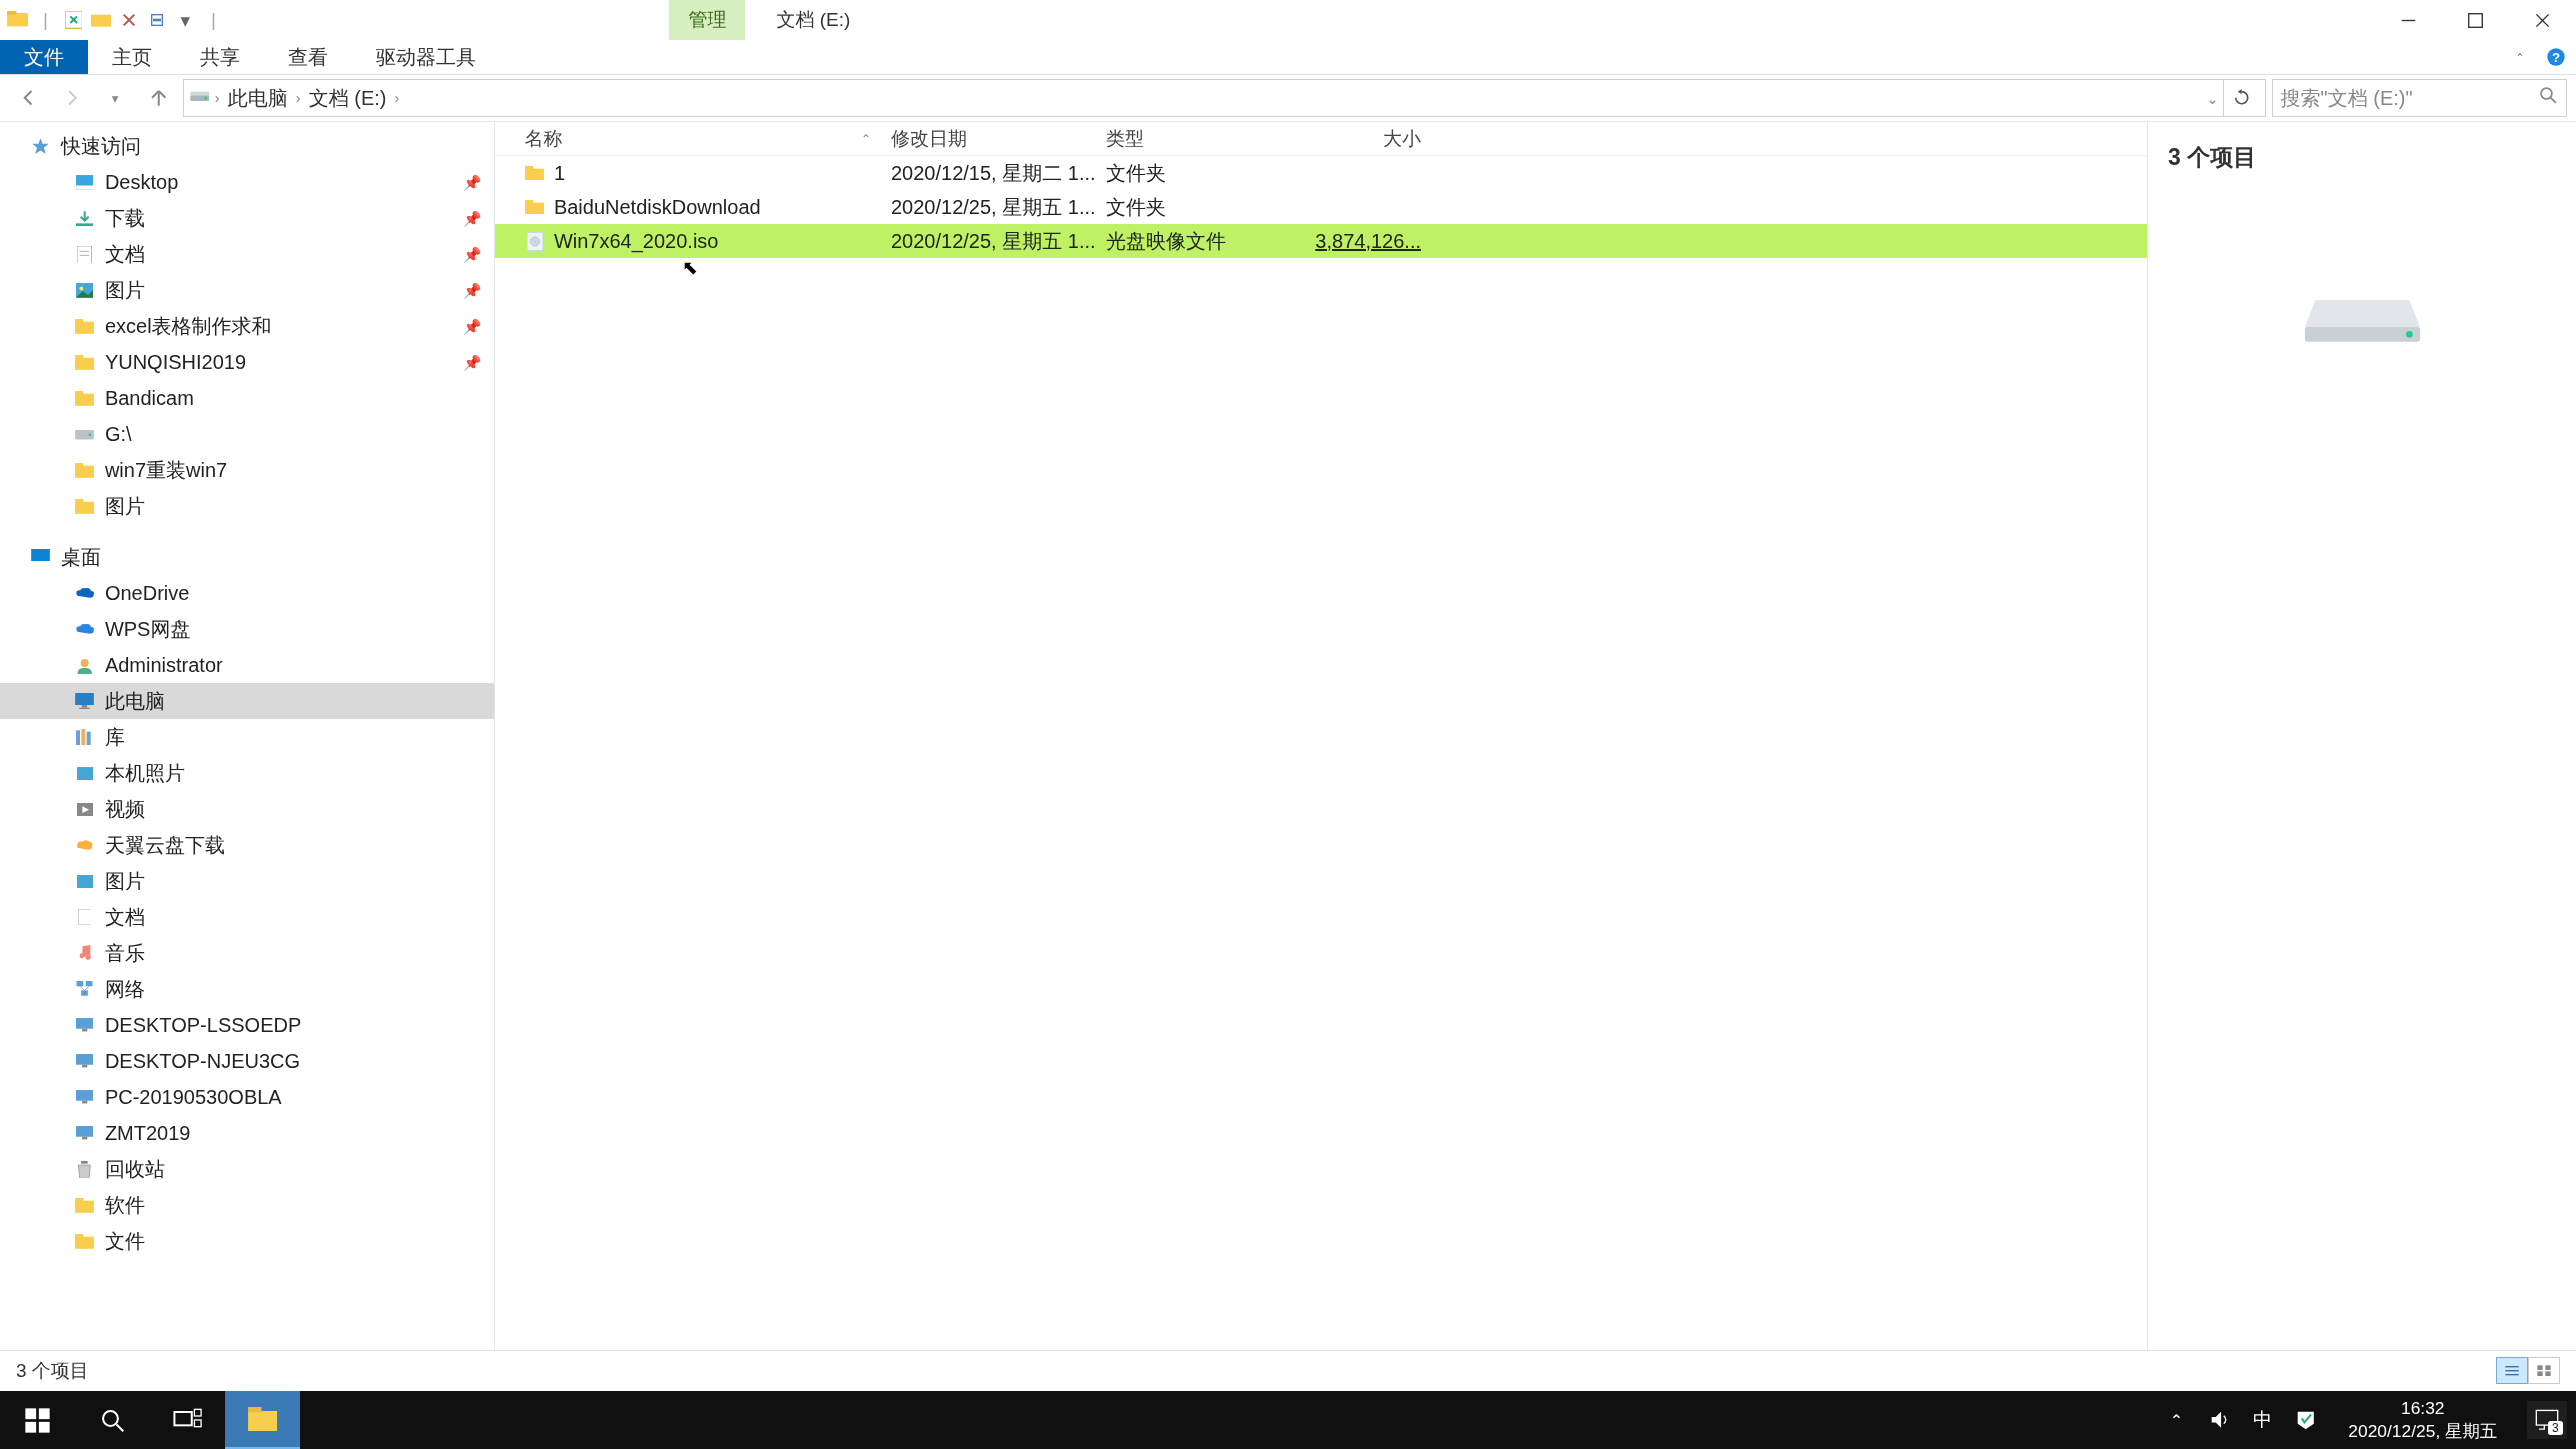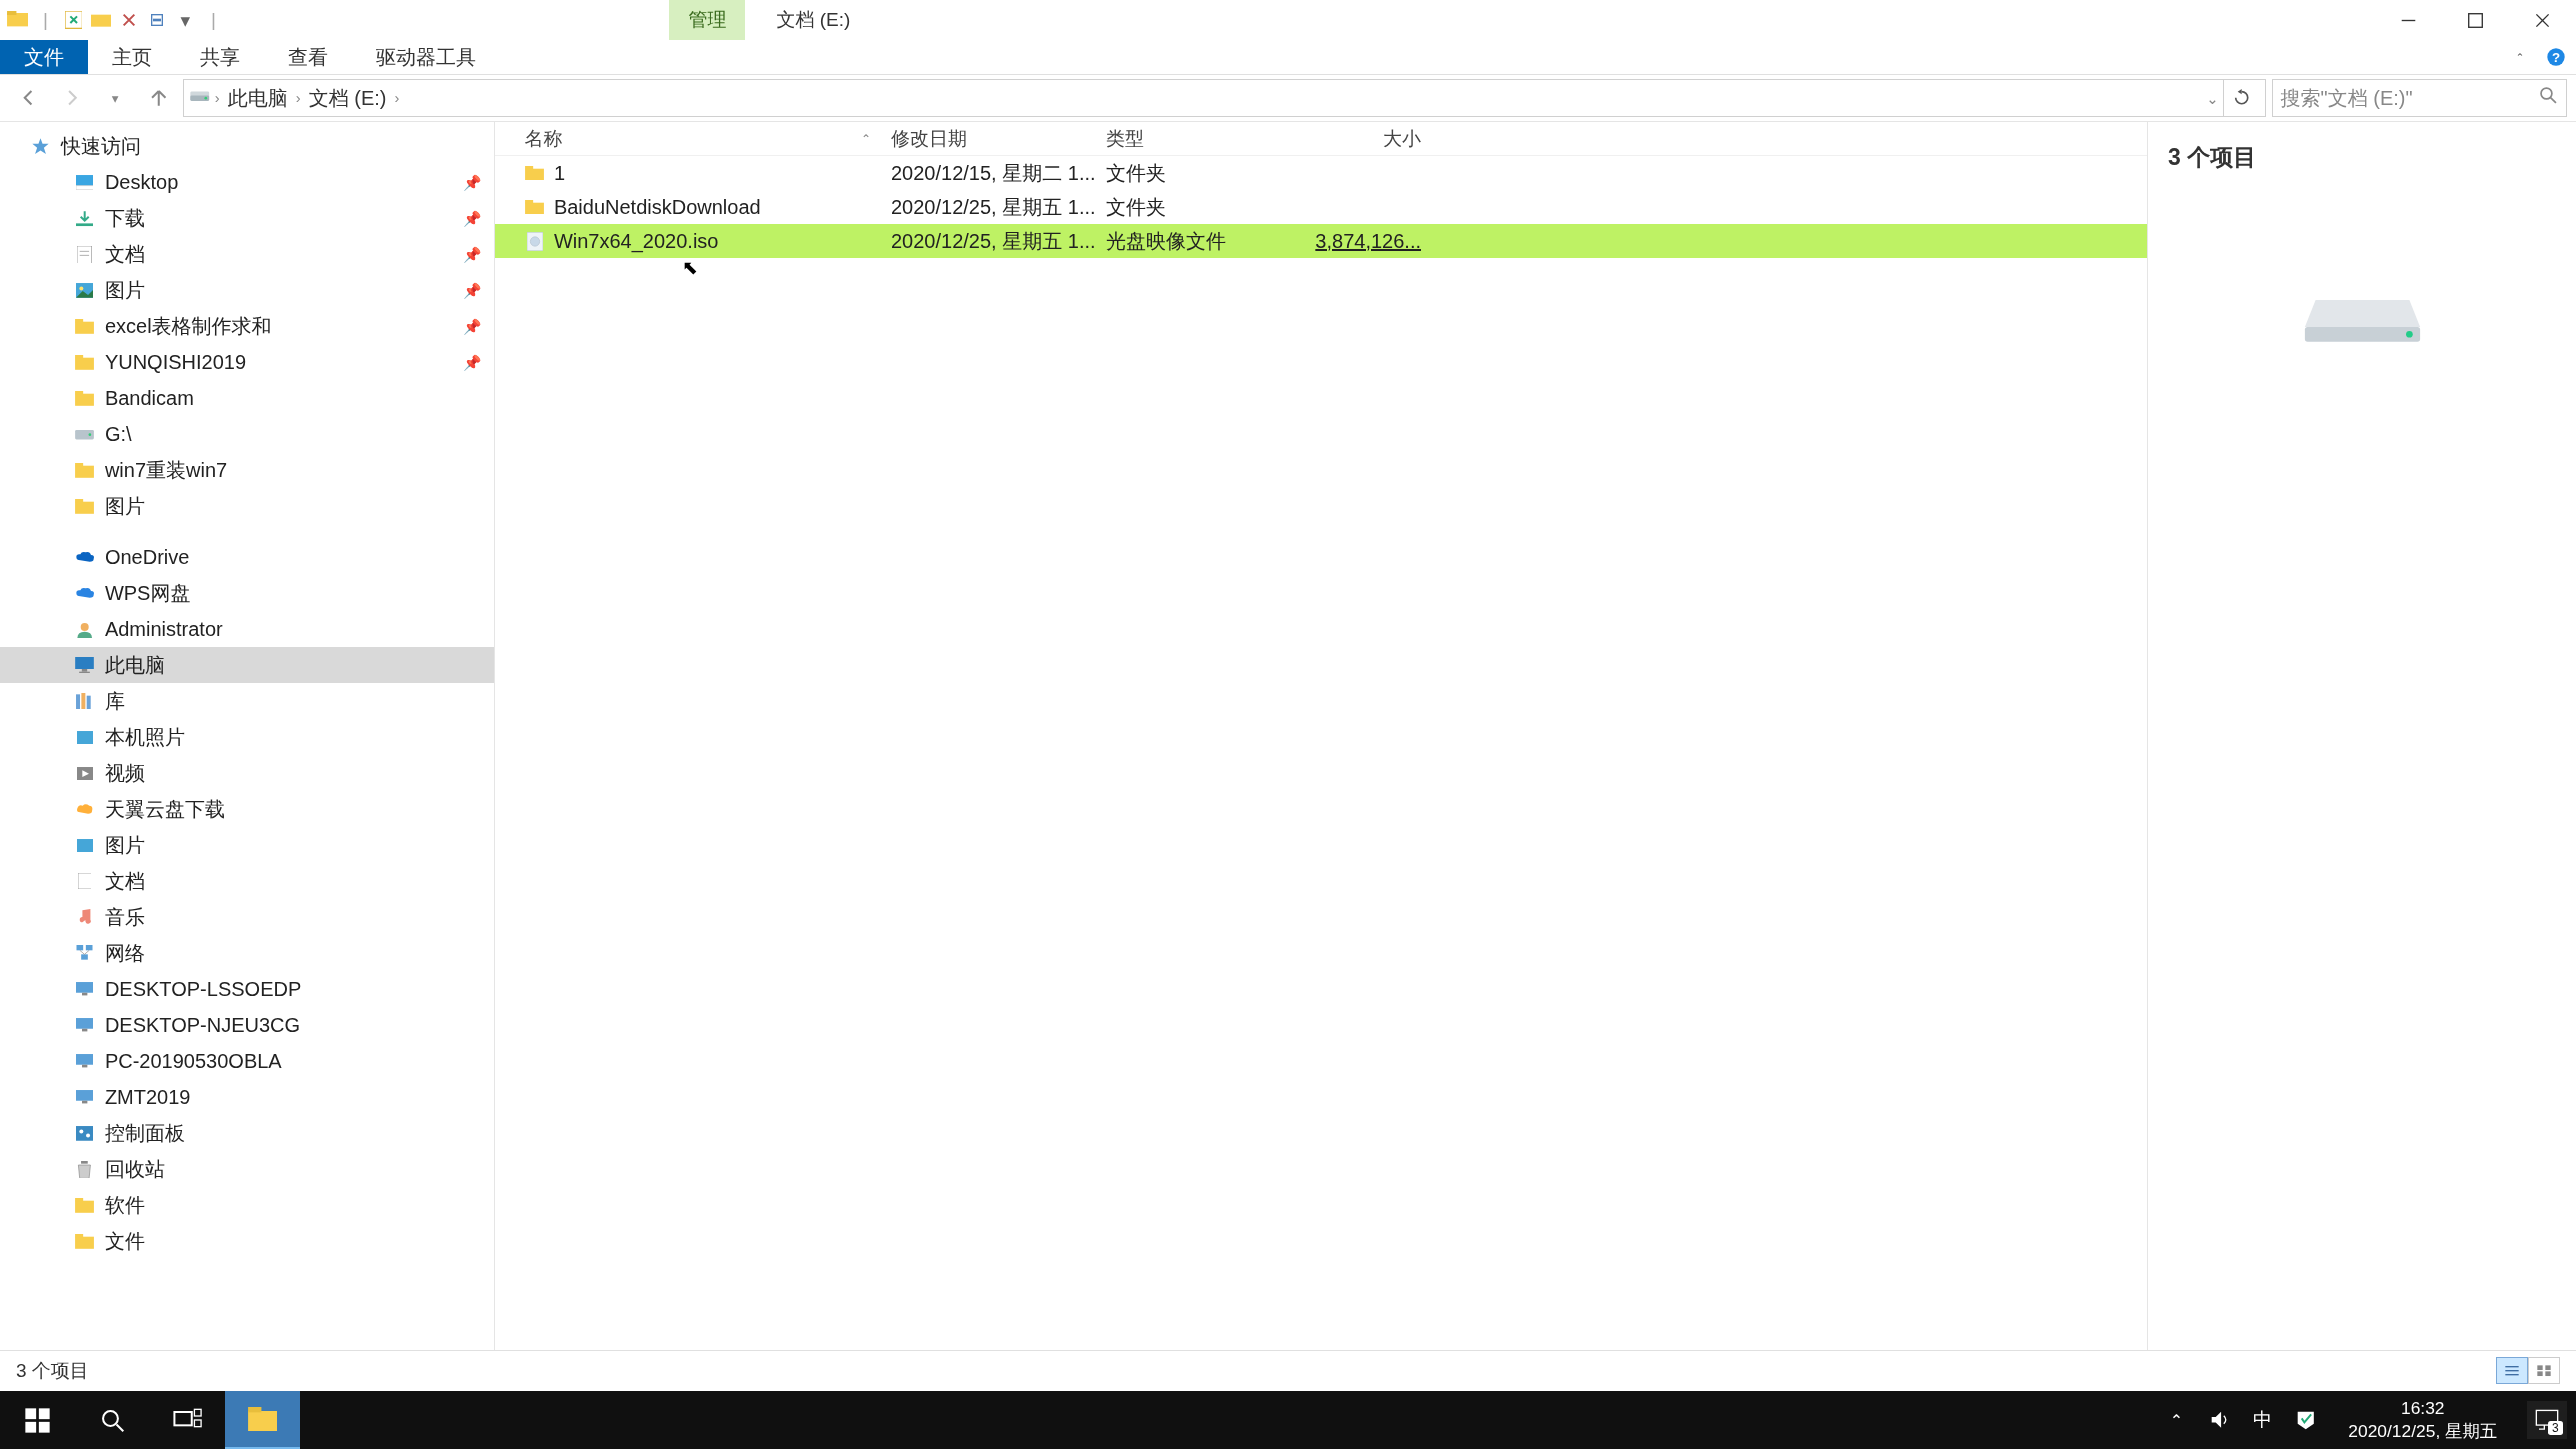--- a/index.html
+++ b/index.html
@@ -315,20 +315,29 @@
         <span class="icon">
             <svg width="19" height="14.8" class="folder-svg" viewBox="0 0 28 22">
               <rect width="28" height="18" y="4"></rect>
               <rect width="12" height="5"></rect>
             </svg>
           </span>
         <span>图片</span>
       </div>
 
       <div class="tree-gap"></div>
+      <div class="tree-item indent-1">
+        <span class="icon">
+            <svg width="19" height="16" viewBox="0 0 28 24">
+              <rect width="28" height="18" fill="#0a84d8"></rect>
+              <rect y="18" width="28" height="6" fill="#fff"></rect>
+            </svg>
+          </span>
+        <span>桌面</span>
+      </div>
       <div class="tree-item indent-2">
         <span class="icon">
             <svg width="20" height="13.4" viewBox="0 0 30 20">
               <path d="M8 14 Q2 14 2 9 Q2 4 8 5 Q10 0 16 2 Q22 0 24 6 Q30 6 28 12 Q28 16 22 16 Z" fill="#0a64c2"></path>
             </svg>
           </span>
         <span>OneDrive</span>
       </div>
       <div class="tree-item indent-2">
         <span class="icon">
@@ -455,30 +464,20 @@
         <span>PC-20190530OBLA</span>
       </div>
       <div class="tree-item indent-3">
         <span class="icon">
             <svg width="17.4" height="14.8" viewBox="0 0 26 22">
               <rect width="26" height="16" fill="#5aa0d8"></rect>
               <rect x="9" y="16" width="8" height="4" fill="#888"></rect>
             </svg>
           </span>
         <span>ZMT2019</span>
-      </div>
-      <div class="tree-item indent-2">
-        <span class="icon">
-            <svg width="17.4" height="14.8" viewBox="0 0 26 22">
-              <rect width="26" height="22" fill="#3a8ac2"></rect>
-              <circle cx="8" cy="8" r="3" fill="#fff"></circle>
-              <circle cx="18" cy="14" r="3" fill="#fff"></circle>
-            </svg>
-          </span>
-        <span>控制面板</span>
       </div>
       <div class="tree-item indent-2">
         <span class="icon">
             <svg width="14.8" height="17.4" viewBox="0 0 22 26">
               <path d="M2 6 L20 6 L18 26 L4 26 Z" fill="#ccc" stroke="#888"></path>
               <rect x="6" width="10" height="4" fill="#888"></rect>
             </svg>
           </span>
         <span>回收站</span>
       </div>

